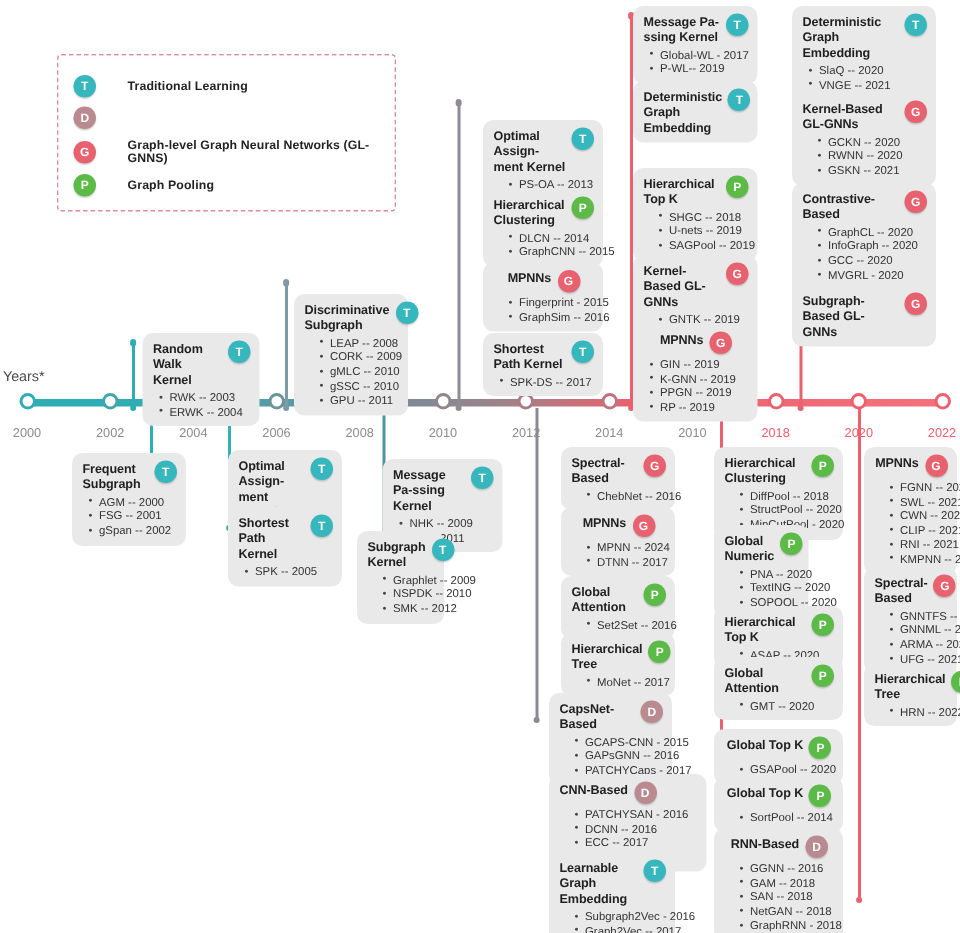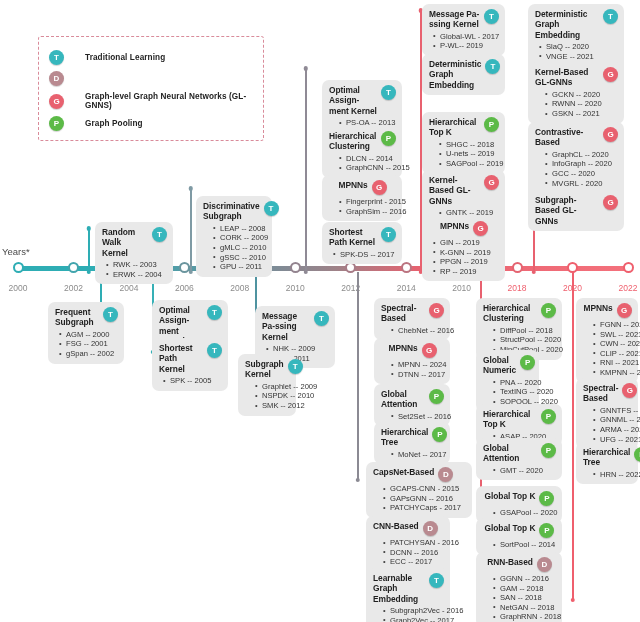--- a/index.html
+++ b/index.html
@@ -416,32 +416,32 @@
     </div>
     <div class="card" style="left: 374px; top: 422px; width: 76px;">
       <div class="card-head left">
         <div class="card-title">Hierarchical Tree</div>
         <span class="badge P">P</span>
       </div>
       <ul class="items indent">
         <li>MoNet -- 2017</li>
       </ul>
     </div>
-    <div class="card" style="left: 366px; top: 462px; width: 106px;">
+    <div class="card" style="left: 366px; top: 462px; width: 82px;">
       <div class="card-head left">
         <div class="card-title">CapsNet-Based</div>
         <span class="badge D">D</span>
       </div>
       <ul class="items indent">
         <li>GCAPS-CNN - 2015</li>
         <li>GAPsGNN -- 2016</li>
         <li>PATCHYCaps - 2017</li>
       </ul>
     </div>
-    <div class="card" style="left: 366px; top: 516px; width: 84px;">
+    <div class="card" style="left: 366px; top: 516px; width: 105px;">
       <div class="card-head left">
         <div class="card-title">CNN-Based</div>
         <span class="badge D">D</span>
       </div>
       <ul class="items indent">
         <li>PATCHYSAN - 2016</li>
         <li>DCNN -- 2016</li>
         <li>ECC -- 2017</li>
         <li>KCNN -- 2018</li>
       </ul>

